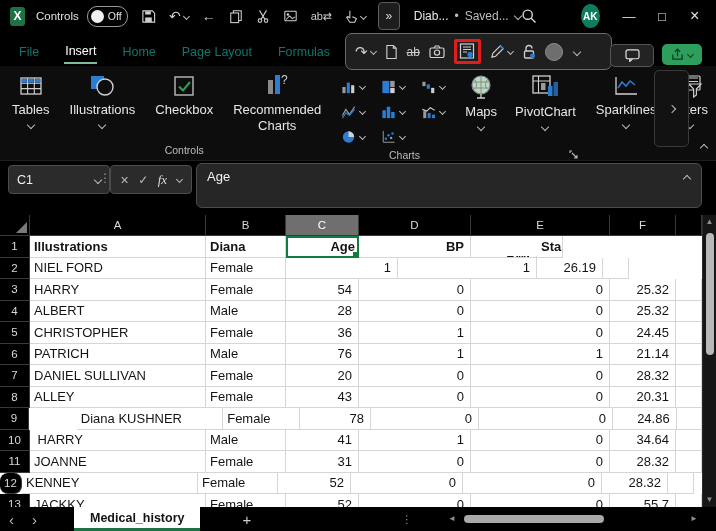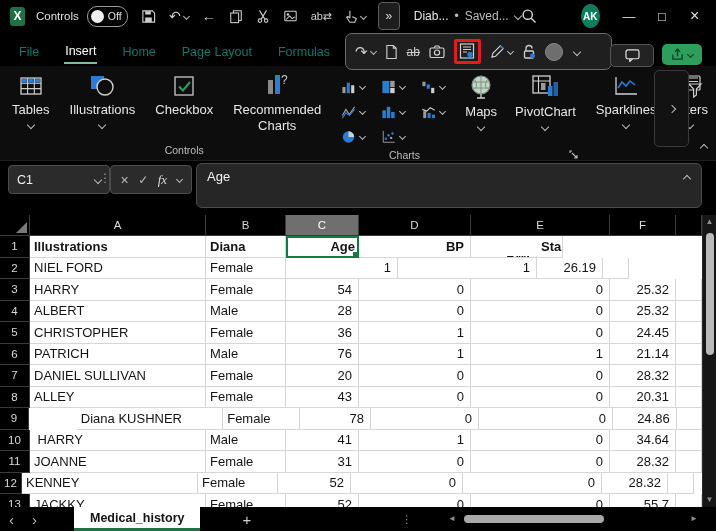--- a/index.html
+++ b/index.html
@@ -620,21 +620,21 @@
         <div class="g-rh" style="width: 30px;">11</div>
         <div class="g-cell l" style="width: 176px;">JOANNE</div>
         <div class="g-cell l" style="width: 80px;">Female</div>
         <div class="g-cell r" style="width: 73px;">31</div>
         <div class="g-cell r" style="width: 112px;">0</div>
         <div class="g-cell r" style="width: 139px;">0</div>
         <div class="g-cell r" style="width: 66px;">28.32</div>
         <div class="g-cell l" style="width: 26px;"></div>
       </div>
       <div class="g-row g-drow">
-        <div class="g-rh" style="width: 22px;">12</div>
+        <div class="g-rh" style="width: 22px; border-radius: 8px;">12</div>
         <div class="g-cell l" style="width: 176px;">KENNEY</div>
         <div class="g-cell l" style="width: 80px;">Female</div>
         <div class="g-cell r" style="width: 73px;">52</div>
         <div class="g-cell r" style="width: 112px;">0</div>
         <div class="g-cell r" style="width: 139px;">0</div>
         <div class="g-cell r" style="width: 66px;">28.32</div>
         <div class="g-cell l" style="width: 26px;"></div>
       </div>
       <div class="g-row g-drow">
         <div class="g-rh" style="width: 30px;">13</div>

